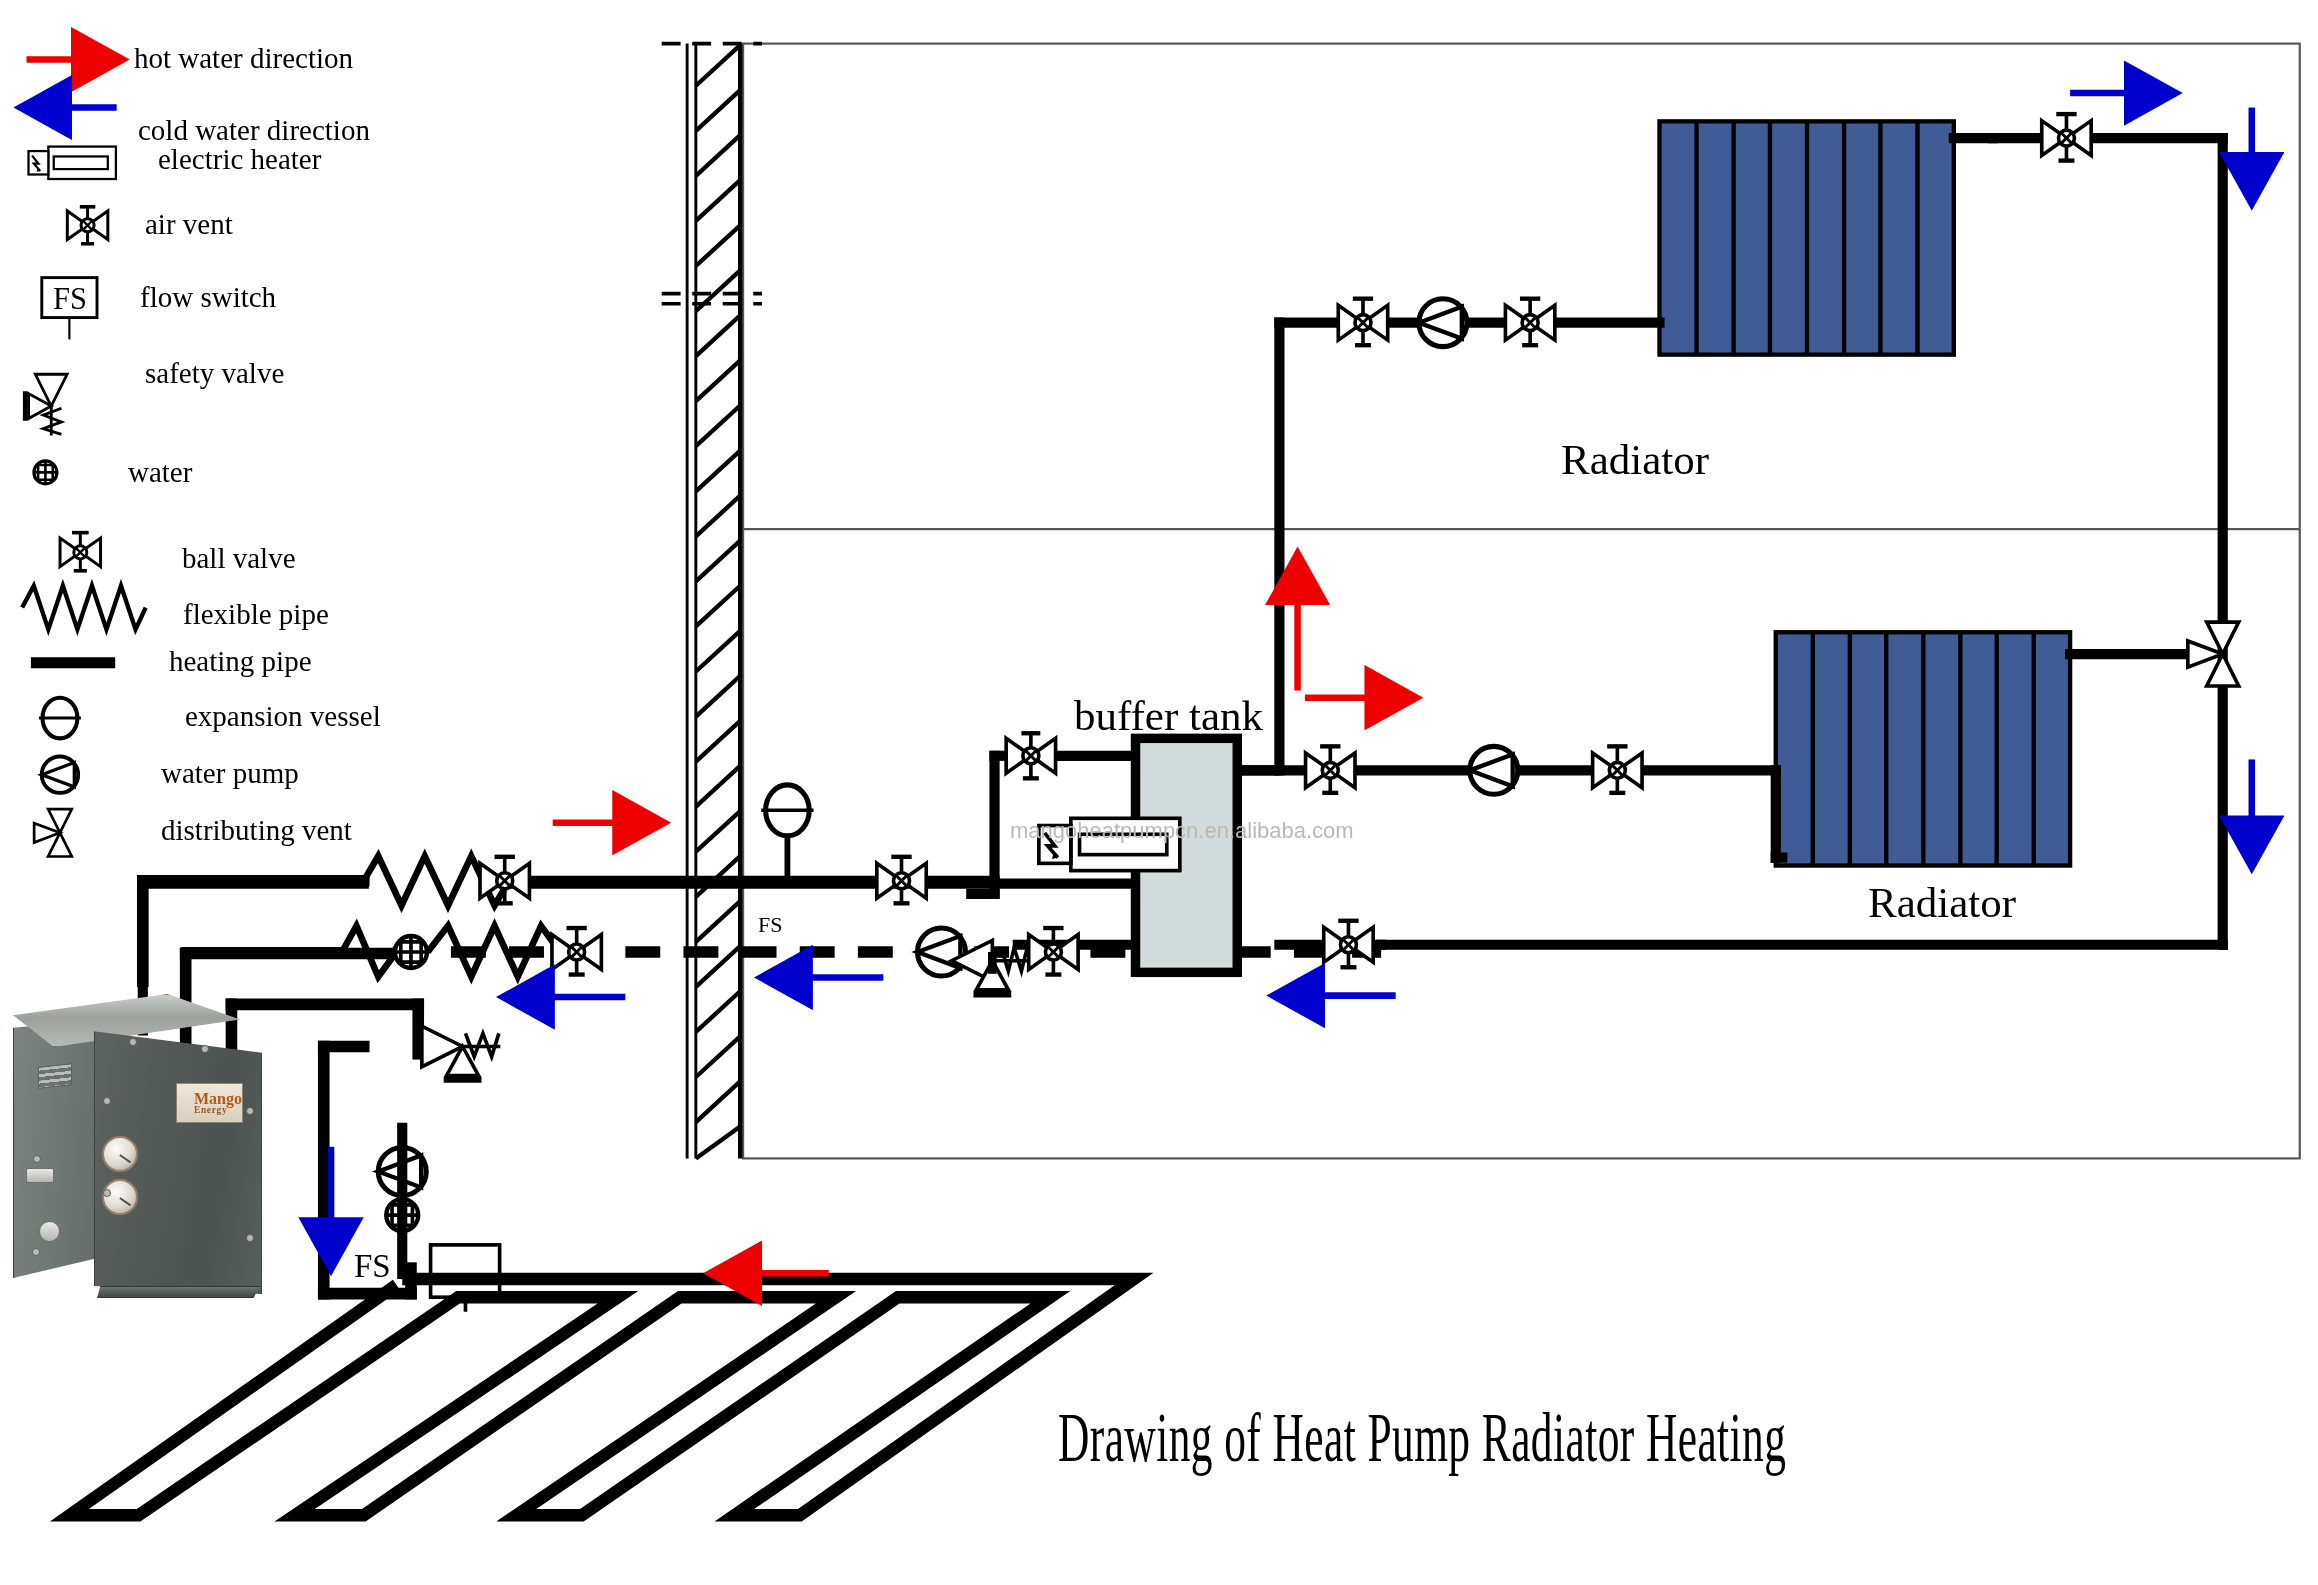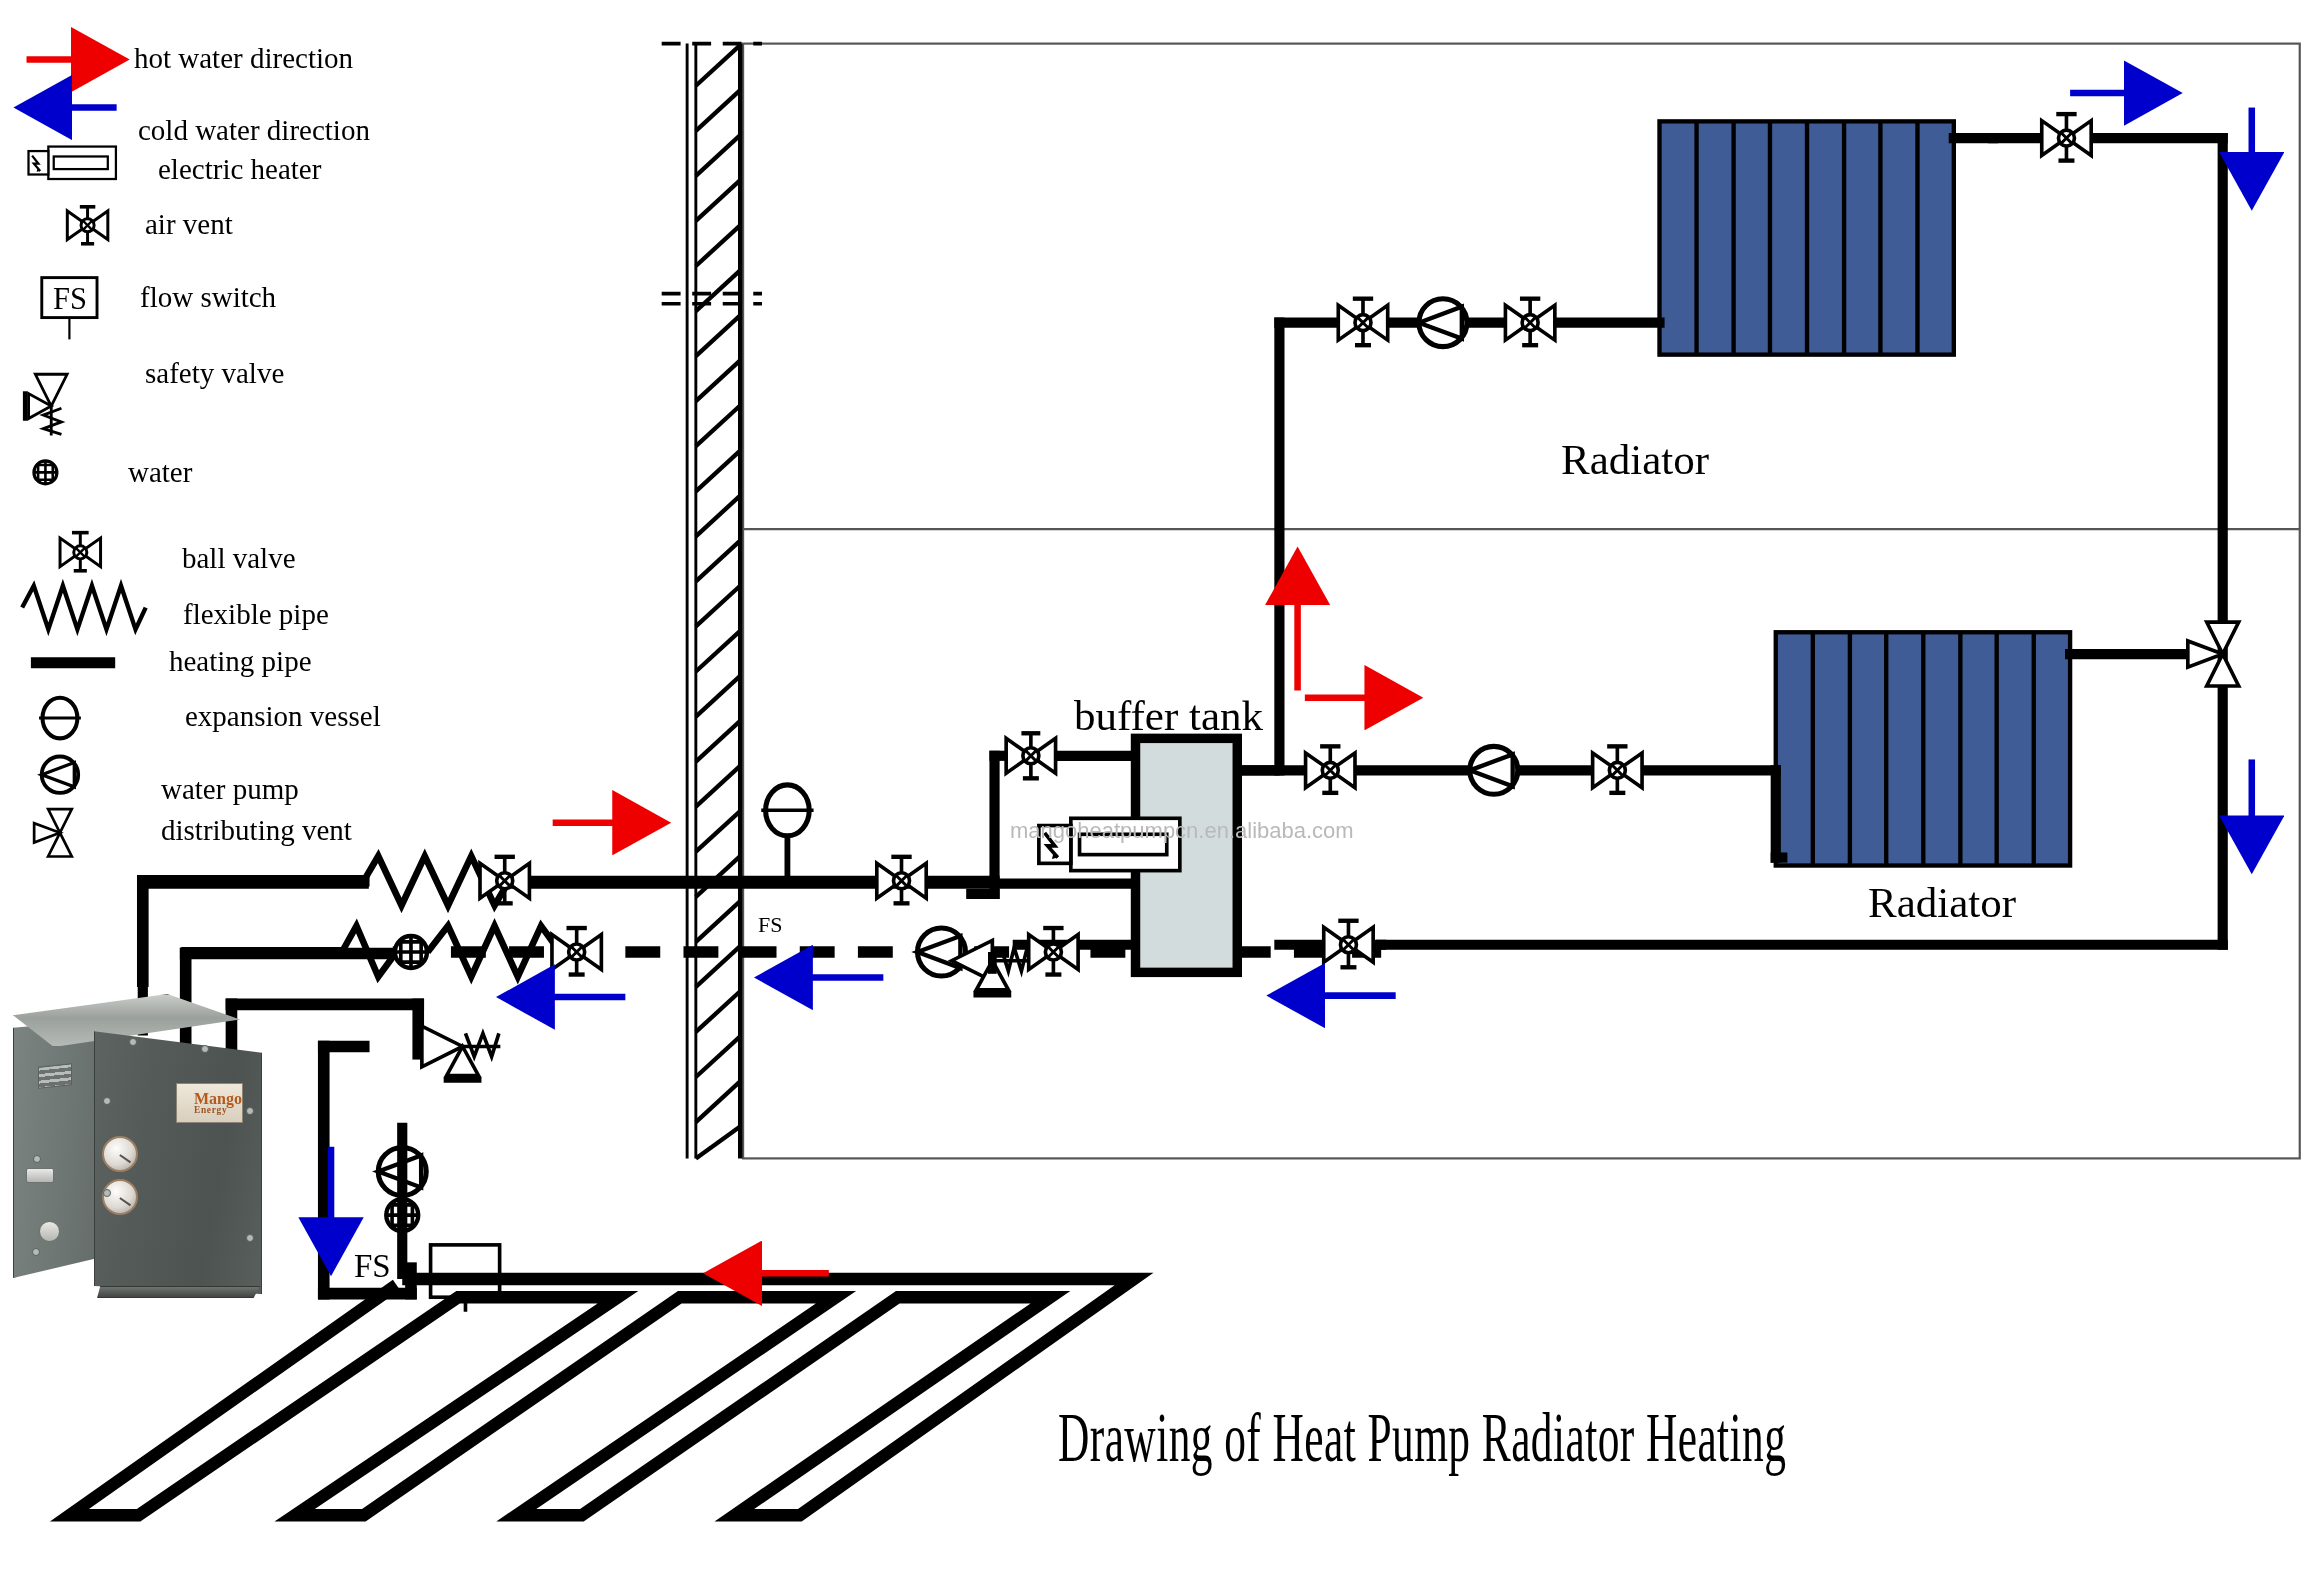--- a/index.html
+++ b/index.html
@@ -541,30 +541,30 @@
     <div class="hp-screw" style="left:90px; top:103px;"></div>
     <div class="hp-screw" style="left:90px; top:195px;"></div>
     <div class="hp-screw" style="left:233px; top:113px;"></div>
     <div class="hp-screw" style="left:233px; top:240px;"></div>
     <div class="hp-base" style="left:84px; top:292px; width:161px; height:10.2px;
          clip-path: polygon(2% 0%, 100% 0%, 96% 100%, 0% 100%);"></div>
   </div>
 
   <div class="lbl legend-label" style="left:134px; top:44px;">hot water direction</div>
   <div class="lbl legend-label" style="left:138px; top:91px;margin-top:25px;">cold    water direction</div>
-  <div class="lbl legend-label" style="left:158px; top:145px;margin-top:10px;">electric heater</div>
+  <div class="lbl legend-label" style="left:158px; top:145px;">electric heater</div>
   <div class="lbl legend-label" style="left:145px; top:210px;">air vent</div>
   <div class="lbl legend-label" style="left:140px; top:283px;">flow switch</div>
   <div class="lbl legend-label" style="left:145px; top:359px;">safety valve</div>
   <div class="lbl legend-label" style="left:128px; top:458px;">water</div>
   <div class="lbl legend-label" style="left:182px; top:544px;">ball valve</div>
   <div class="lbl legend-label" style="left:183px; top:600px;">flexible pipe</div>
   <div class="lbl legend-label" style="left:169px; top:647px;">heating pipe</div>
   <div class="lbl legend-label" style="left:161px; top:702px;margin-left:24px;">expansion vessel</div>
-  <div class="lbl legend-label" style="left:161px; top:759px;margin-top:16px;">water pump</div>
+  <div class="lbl legend-label" style="left:161px; top:759px;">water pump</div>
   <div class="lbl legend-label" style="left:161px; top:816px;">distributing vent</div>
 
   <div class="lbl" style="left:53px; top:284px; font-size:30.5px;">FS</div>
 
   <div class="lbl diagram-label" style="left:1074px; top:694px;">buffer tank</div>
   <div class="lbl diagram-label" style="left:1561px; top:438px;">Radiator</div>
   <div class="lbl diagram-label" style="left:1868px; top:881px;">Radiator</div>
 
   <div class="lbl fs-small" style="left:758px; top:914px;">FS</div>
   <div class="lbl fs-label" style="left:354px; top:1250px;">FS</div>

